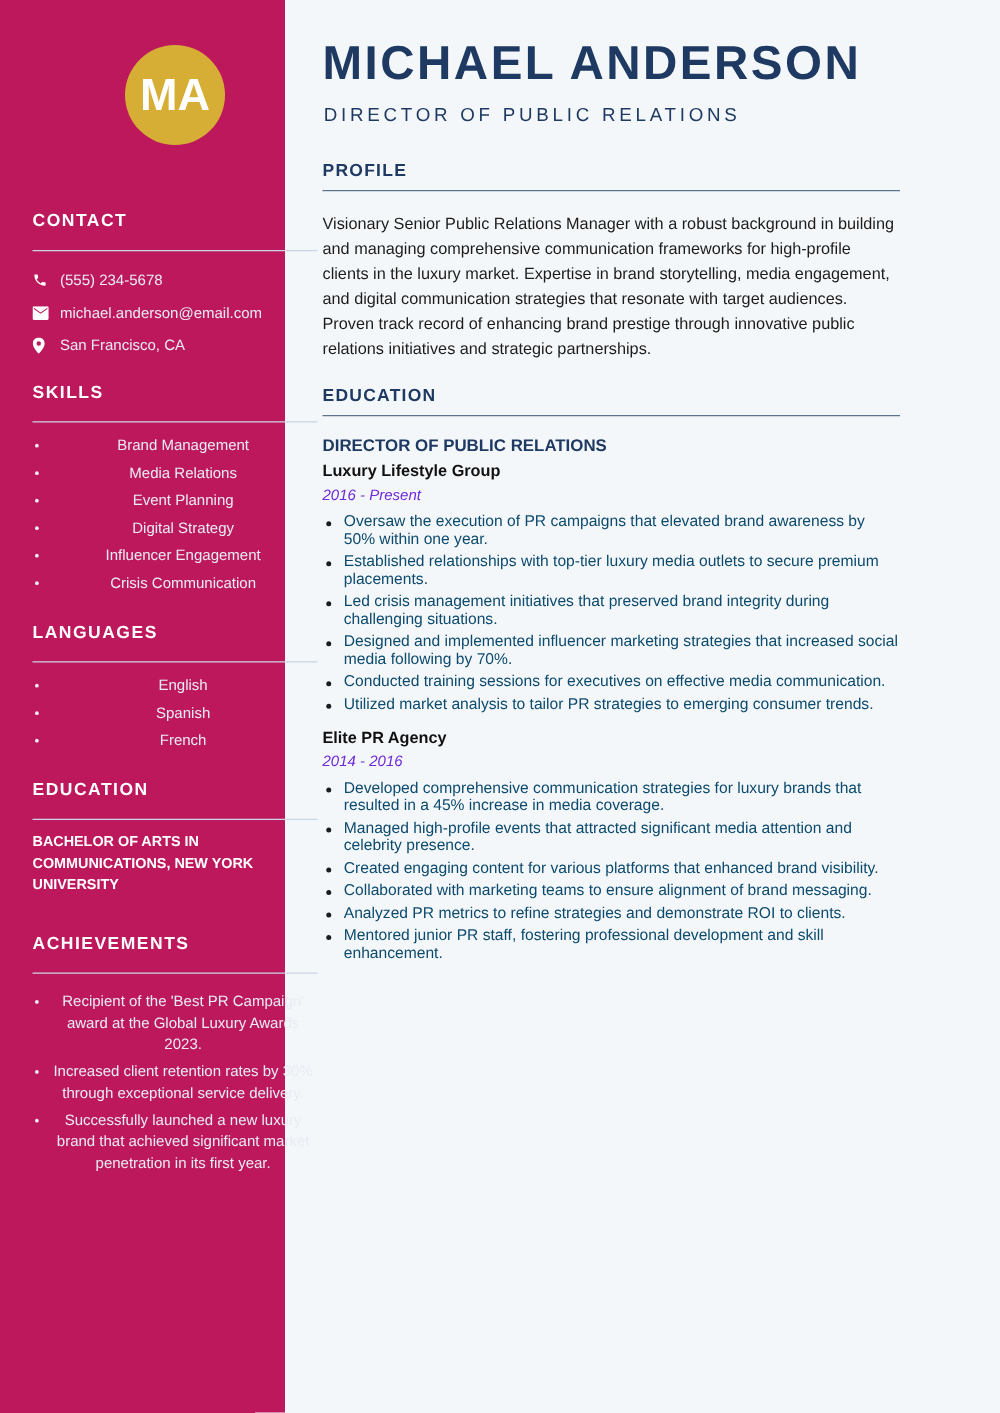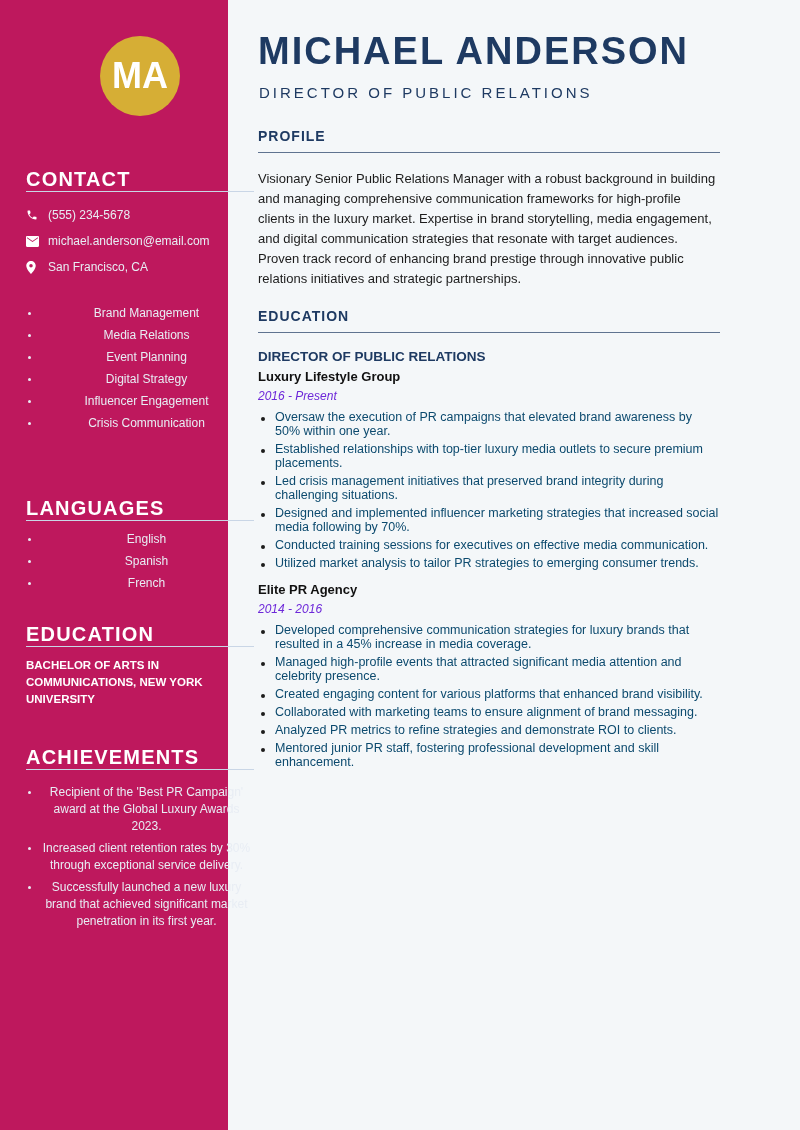--- a/index.html
+++ b/index.html
@@ -30,25 +30,25 @@
     display: flex;
     align-items: center;
     justify-content: center;
     color: #fff;
     font-weight: bold;
     font-size: 36px;
     letter-spacing: 0px;
   }
   .side-section { position: absolute; left: 26px; width: 228px; }
   .side-title {
-    font-size: 20px;
+    font-size: 14px;
     font-weight: bold;
     letter-spacing: 1.2px;
     color: #ffffff;
-    padding-bottom: 0;
+    padding-bottom: 16px;
     border-bottom: 1.5px solid #c9d6e6;
     margin-bottom: 10px;
   }
   .contact-row {
     display: flex;
     align-items: center;
     font-size: 12px;
     color: #e8edf4;
     height: 26px;
   }
@@ -190,20 +190,21 @@
         <span class="ic">
           <svg width="10" height="13" viewBox="0 0 16 22">
               <path fill="#ffffff" d="M8 0C3.6 0 0 3.6 0 8c0 6 8 14 8 14s8-8 8-14c0-4.4-3.6-8-8-8zm0 11a3 3 0 110-6 3 3 0 010 6z"></path>
             </svg>
         </span>
         <span>San Francisco, CA</span>
       </div>
     </section>
 
     <section class="side-section" style="top:305px">
+      <h2 class="side-title">SKILLS</h2>
       <ul class="side-list">
         <li>Brand Management</li>
         <li>Media Relations</li>
         <li>Event Planning</li>
         <li>Digital Strategy</li>
         <li>Influencer Engagement</li>
         <li>Crisis Communication</li>
       </ul>
     </section>
 

